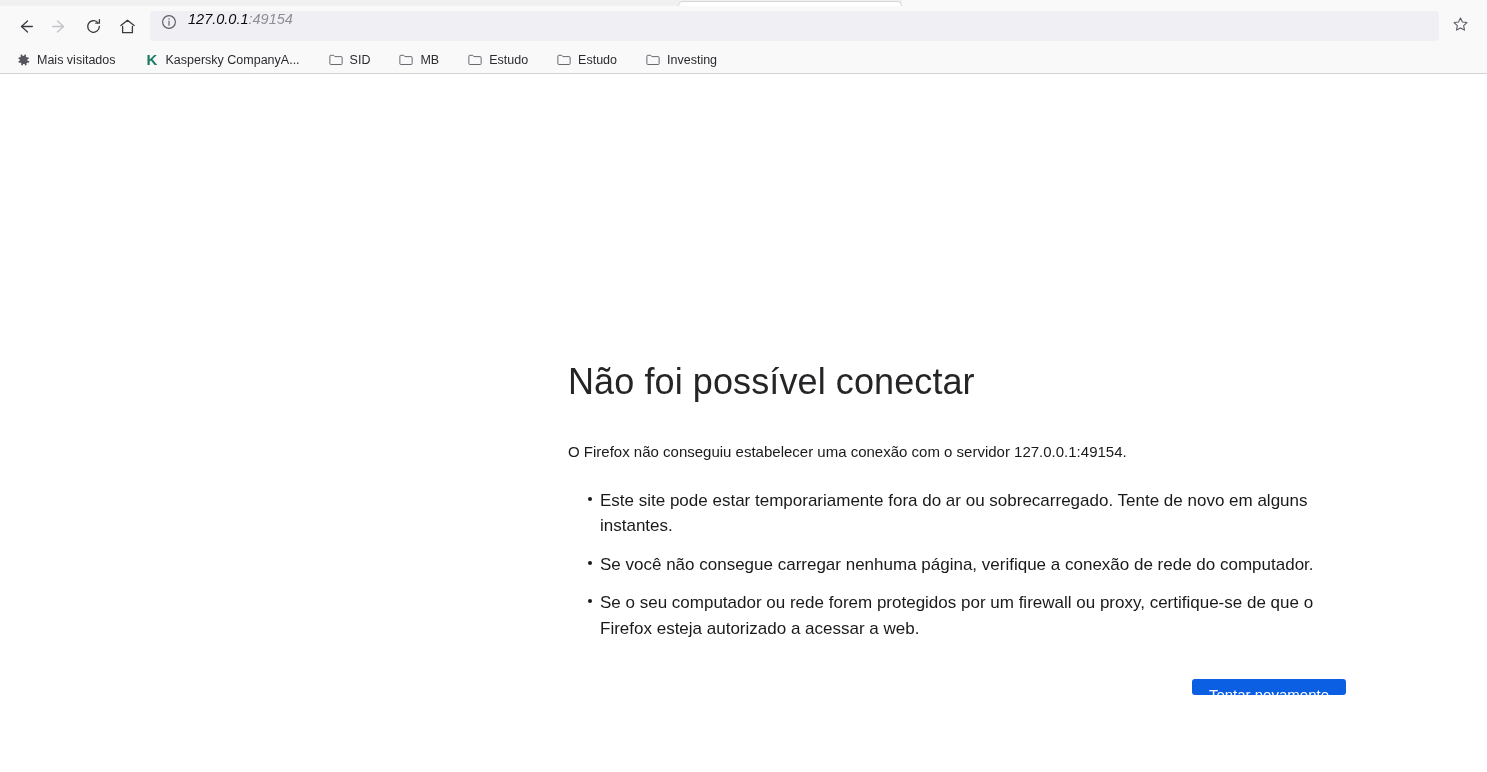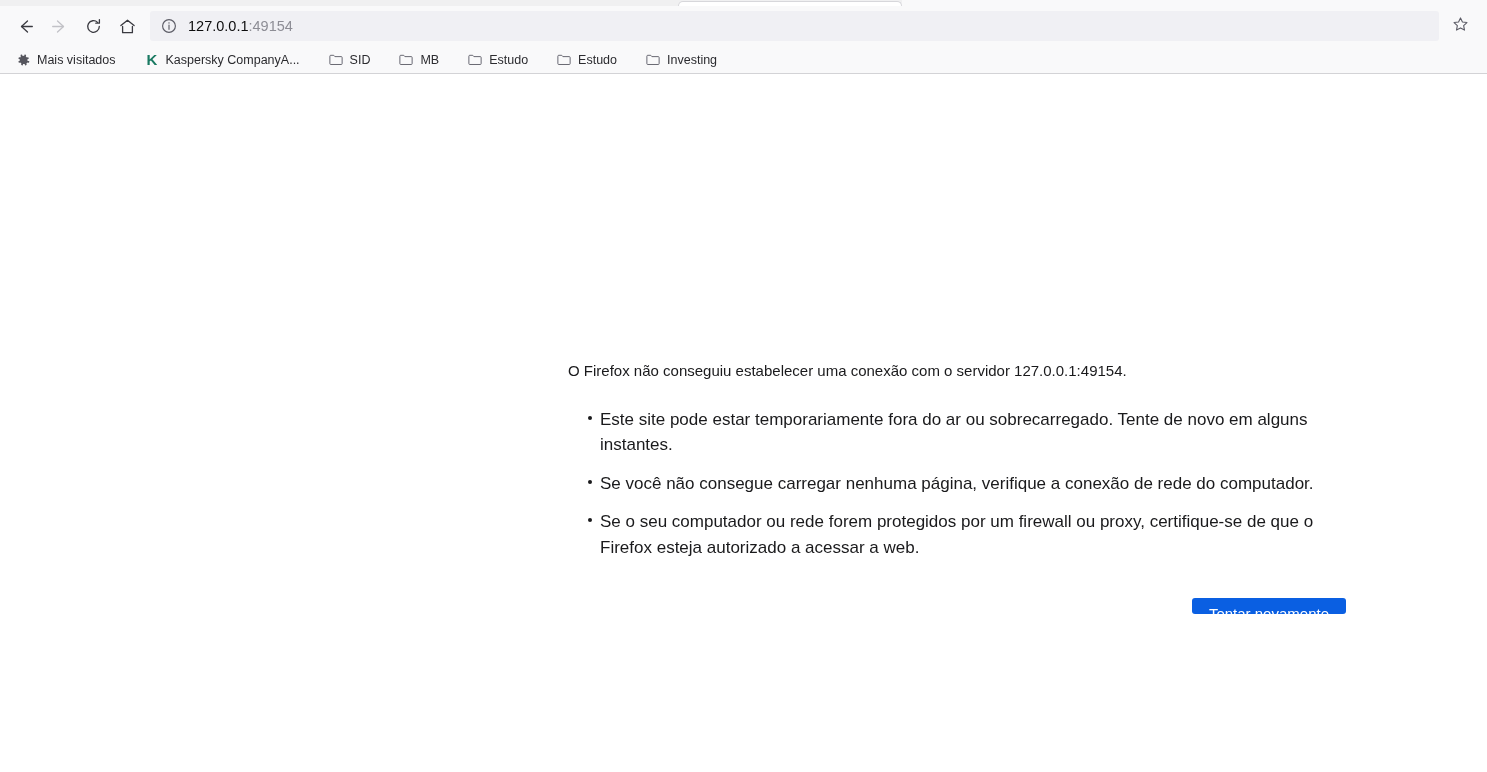--- a/index.html
+++ b/index.html
@@ -65,23 +65,24 @@
   .nav-btn svg { display: block; }
 
   .urlbar {
     flex: 1 1 auto;
     height: 30px;
     margin-left: 6px;
     margin-right: 4px;
     background: #f0f0f4;
     border-radius: 3px;
     display: flex;
-    align-items: center;
+    align-items: flex-start;
     padding: 0 8px;
     min-width: 0;
+    font-style: italic;
   }
   .urlbar-identity {
     width: 22px; height: 22px;
     display: flex; align-items: center; justify-content: center;
     flex: 0 0 auto;
   }
   .urlbar-text {
     margin-left: 8px;
     font-size: 14.5px;
     color: #0c0c0d;
@@ -350,20 +351,21 @@
       </span>
       <span class="bm-label">Investing</span>
     </div>
 
   </div>
 </div>
 
 <div class="content-area">
   <div class="error-page">
 
+    <h1 class="error-title">Não foi possível conectar</h1>
 
     <div class="error-longdesc">O Firefox não conseguiu estabelecer uma conexão com o servidor 127.0.0.1:49154.</div>
 
     <ul class="error-list">
       <li>Este site pode estar temporariamente fora do ar ou sobrecarregado. Tente de novo em alguns instantes.</li>
       <li>Se você não consegue carregar nenhuma página, verifique a conexão de rede do computador.</li>
       <li>Se o seu computador ou rede forem protegidos por um firewall ou proxy, certifique-se de que o Firefox esteja autorizado a acessar a web.</li>
     </ul>
 
     <div class="button-row">

